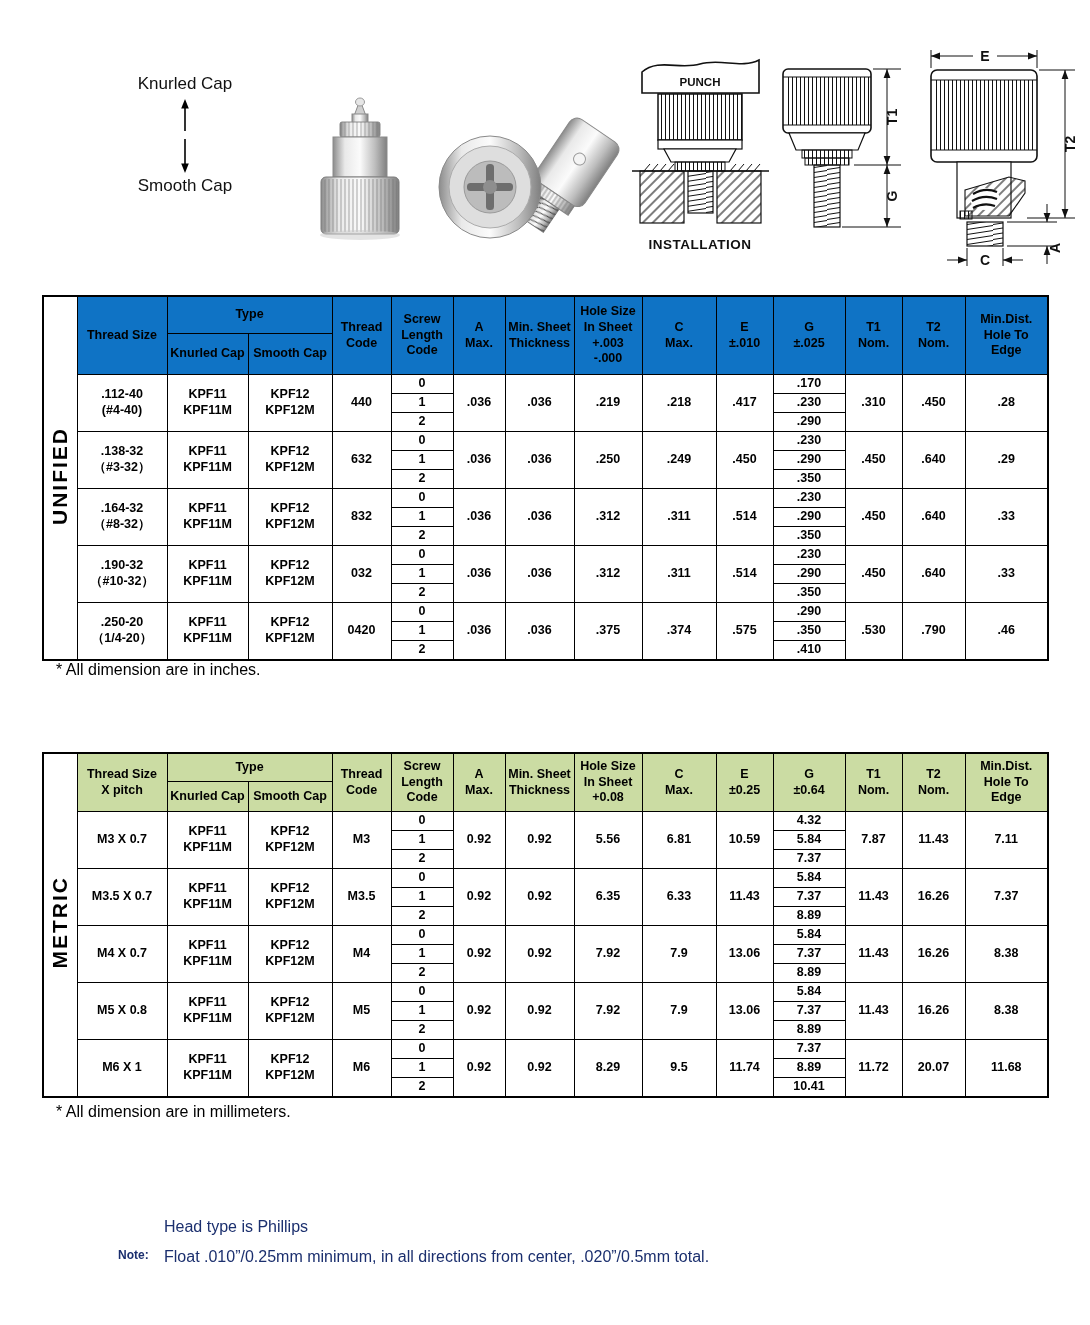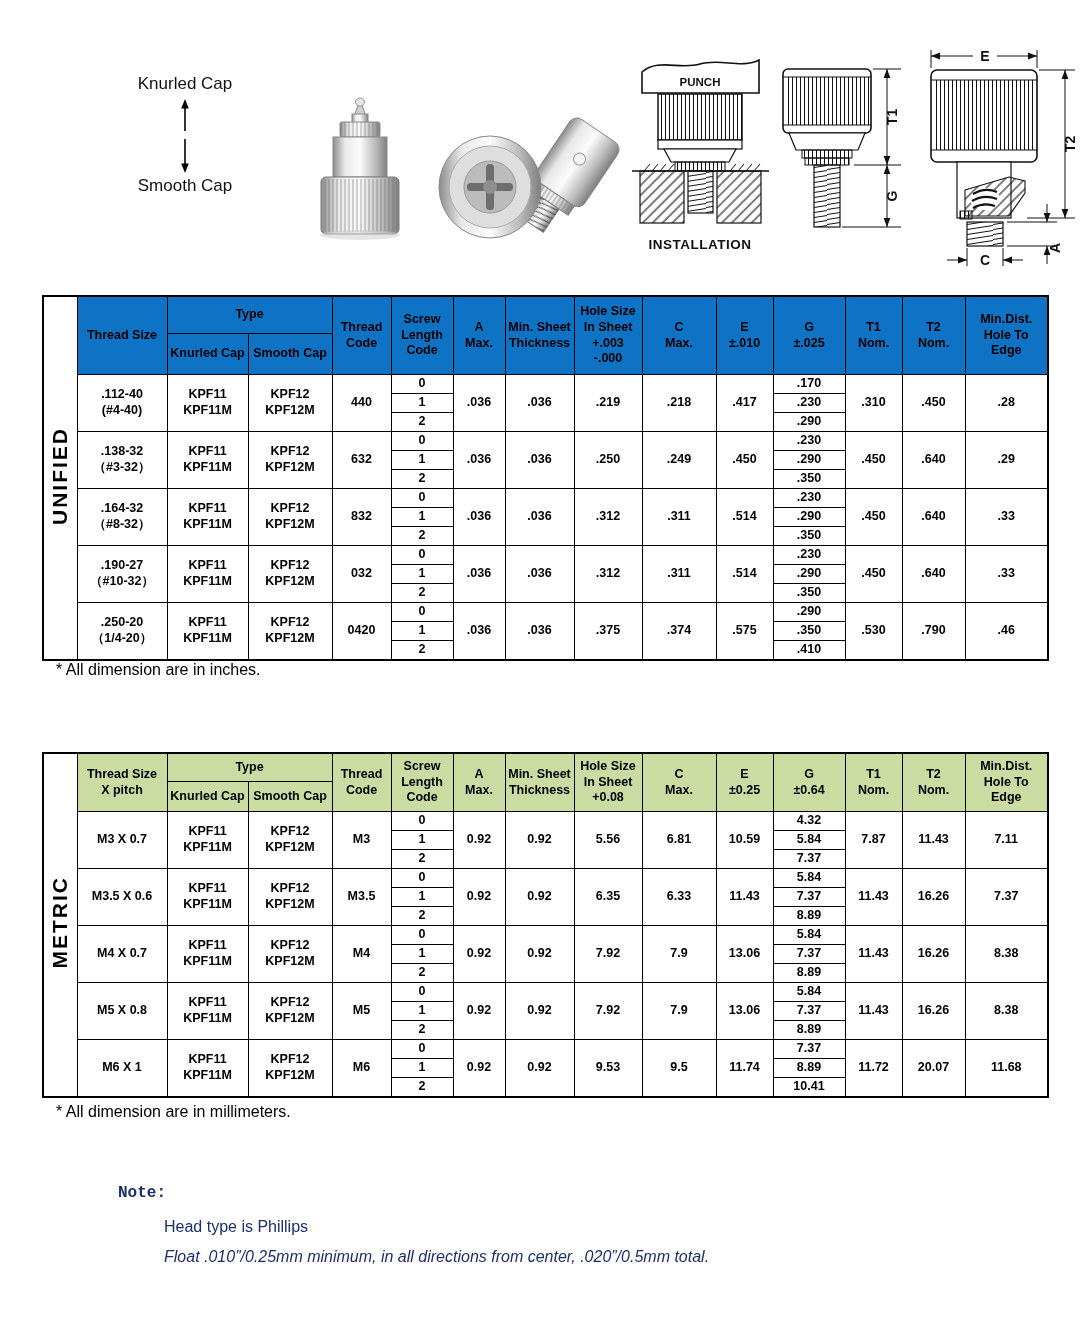--- a/index.html
+++ b/index.html
@@ -33,23 +33,23 @@
   table.metric tr.h1 th{height:27px;}
   table.metric tr.h2 th{height:29px;}
   tr.b td{height:18px;}
   td.side{background:#fff;border-right:1px solid #000;}
   .vlabel{display:inline-block;writing-mode:vertical-rl;transform:rotate(180deg);font-weight:bold;font-size:21px;letter-spacing:2px;}
 
   .footnote{position:absolute;left:56px;font-size:16px;color:#000;text-align:right;}
   .fn1{top:661px;}
   .fn2{top:1103px;}
 
-  .note-title{position:absolute;left:118px;top:1184px;font-size:16px;font-weight:bold;color:var(--accent-navy,#1b2f6e);font-family:Liberation Mono, monospace;}
+  .note-title{position:absolute;left:118px;top:1248px;font-size:12px;font-weight:bold;color:var(--accent-navy,#1b2f6e);}
   .note-line1{position:absolute;left:164px;top:1218px;font-size:16px;color:var(--accent-navy,#1b2f6e);}
-  .note-line2{position:absolute;left:164px;top:1248px;font-size:16px;color:var(--accent-navy,#1b2f6e);font-style:italic;}
+  .note-line2{position:absolute;left:164px;top:1248px;font-size:16px;color:var(--accent-navy,#1b2f6e);}
 </style>
 </head>
 <body>
 
 <div class="page">
 
   <svg width="0" height="0" style="position:absolute">
     <defs>
       <linearGradient id="metal" x1="0" y1="0" x2="1" y2="0">
         <stop offset="0" stop-color="#8c8c8c"></stop>
@@ -351,21 +351,21 @@
     <tr class="b">
           <td>1</td>
           <td>.290</td>
         </tr>
     <tr class="b">
           <td>2</td>
           <td>.350</td>
         </tr>
 
     <tr class="b">
-      <td rowspan="3">.190-27
+      <td rowspan="3">.190-32
 （#10-32）</td>
       <td rowspan="3">KPF11
 KPF11M</td>
       <td rowspan="3">KPF12
 KPF12M</td>
       <td rowspan="3">032</td>
       <td>0</td>
       <td rowspan="3">.036</td>
       <td rowspan="3">.036</td>
       <td rowspan="3">.312</td>
@@ -493,21 +493,21 @@
     <tr class="b">
           <td>1</td>
           <td>5.84</td>
         </tr>
     <tr class="b">
           <td>2</td>
           <td>7.37</td>
         </tr>
 
     <tr class="b">
-      <td rowspan="3">M3.5 X 0.6</td>
+      <td rowspan="3">M3.5 X 0.7</td>
       <td rowspan="3">KPF11
 KPF11M</td>
       <td rowspan="3">KPF12
 KPF12M</td>
       <td rowspan="3">M3.5</td>
       <td>0</td>
       <td rowspan="3">0.92</td>
       <td rowspan="3">0.92</td>
       <td rowspan="3">6.35</td>
       <td rowspan="3">6.33</td>
@@ -583,21 +583,21 @@
     <tr class="b">
       <td rowspan="3">M6 X 1</td>
       <td rowspan="3">KPF11
 KPF11M</td>
       <td rowspan="3">KPF12
 KPF12M</td>
       <td rowspan="3">M6</td>
       <td>0</td>
       <td rowspan="3">0.92</td>
       <td rowspan="3">0.92</td>
-      <td rowspan="3">9.53</td>
+      <td rowspan="3">8.29</td>
       <td rowspan="3">9.5</td>
       <td rowspan="3">11.74</td>
       <td>7.37</td>
       <td rowspan="3">11.72</td>
       <td rowspan="3">20.07</td>
       <td rowspan="3">11.68</td>
     </tr>
     <tr class="b">
           <td>1</td>
           <td>8.89</td>

